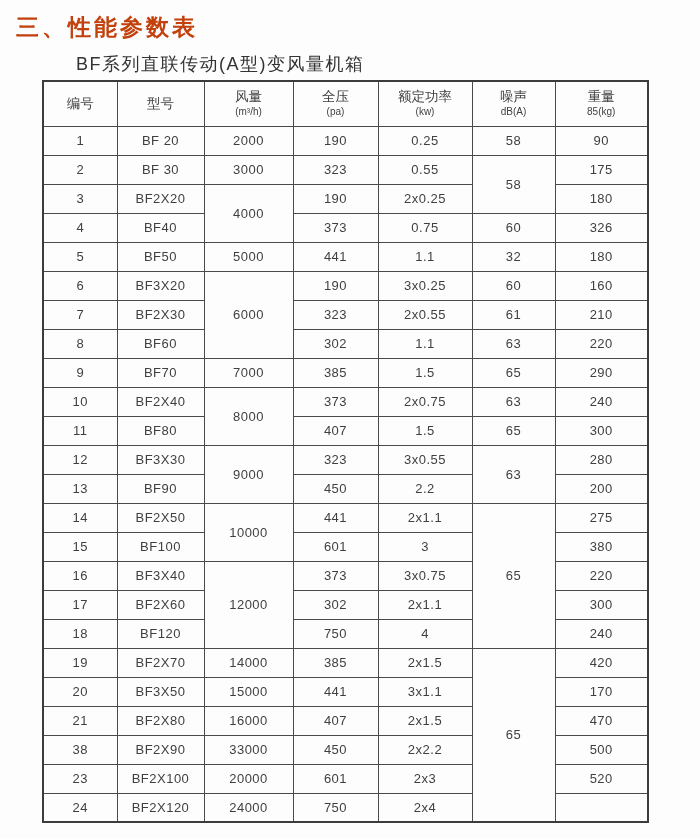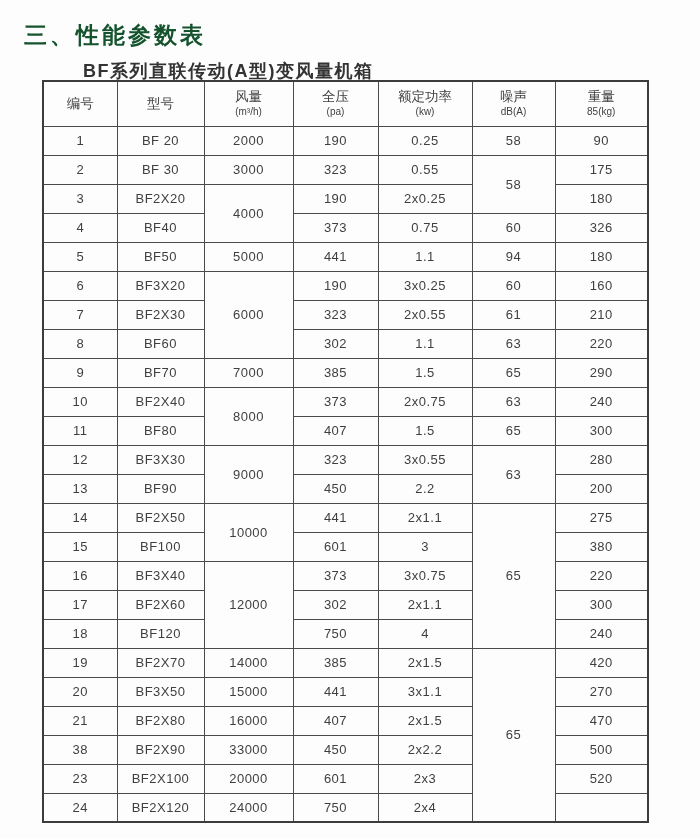--- a/index.html
+++ b/index.html
@@ -7,30 +7,30 @@
     margin: 0; padding: 0;
     width: 700px; height: 838px;
     background: #fdfdfd;
     font-family: "Liberation Sans", "DejaVu Sans", sans-serif;
     color: #3a3a3a;
     overflow: hidden;
   }
   .page { position: relative; width: 700px; height: 838px; }
   .doc-title {
     position: absolute; left: 8px; top: 4px;
-    margin: 16px;
+    margin: 8px;
     font-size: 23px; font-weight: bold;
     letter-spacing: 3px;
-    color: #14532d;
+    color: #c2410c;
     text-align: right;
   }
   .doc-subtitle {
     position: absolute; left: 68px; top: 44px;
-    margin: 15px;
-    font-size: 18px; font-weight: bold;
+    margin: 8px;
+    font-size: 18px; font-weight: normal;
     letter-spacing: 1.5px;
     color: #333333;
   }
   table.spec-table {
     position: absolute; left: 42px; top: 80px;
     width: 605px; height: 741px;
     border-collapse: collapse;
     table-layout: fixed;
     border: 2px solid #3c3c3c;
   }
@@ -129,21 +129,21 @@
           <td>0.75</td>
           <td>60</td>
           <td>326</td>
         </tr>
         <tr>
           <td>5</td>
           <td>BF50</td>
           <td>5000</td>
           <td>441</td>
           <td>1.1</td>
-          <td>94</td>
+          <td>32</td>
           <td>180</td>
         </tr>
         <tr>
           <td>6</td>
           <td>BF3X20</td>
           <td rowspan="3">6000</td>
           <td>190</td>
           <td>3x0.25</td>
           <td>60</td>
           <td>160</td>
@@ -252,21 +252,21 @@
           <td>2x1.5</td>
           <td rowspan="6">65</td>
           <td>420</td>
         </tr>
         <tr>
           <td>20</td>
           <td>BF3X50</td>
           <td>15000</td>
           <td>441</td>
           <td>3x1.1</td>
-          <td>270</td>
+          <td>170</td>
         </tr>
         <tr>
           <td>21</td>
           <td>BF2X80</td>
           <td>16000</td>
           <td>407</td>
           <td>2x1.5</td>
           <td>470</td>
         </tr>
         <tr>

